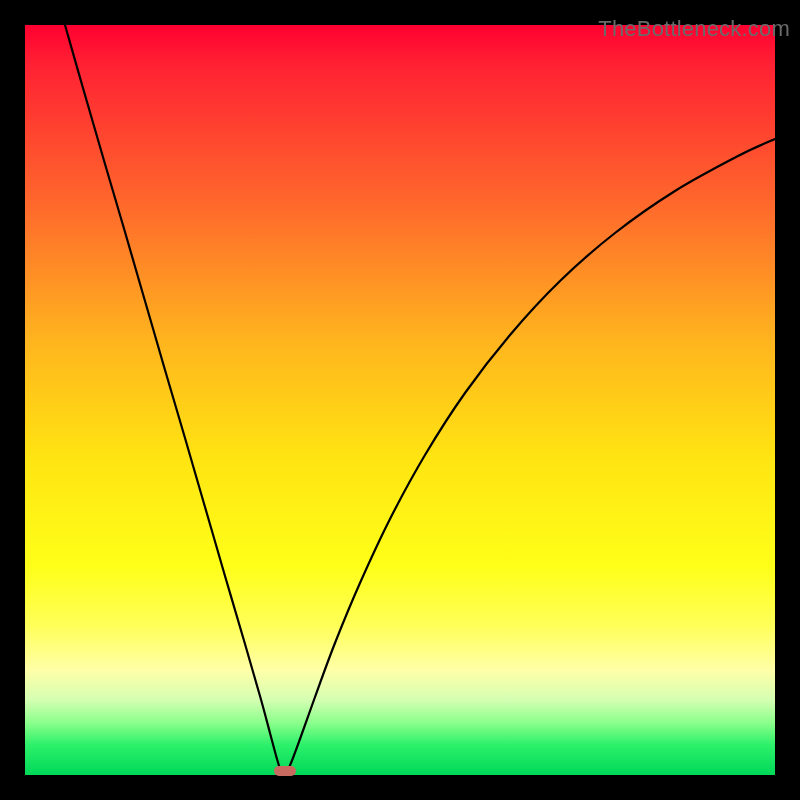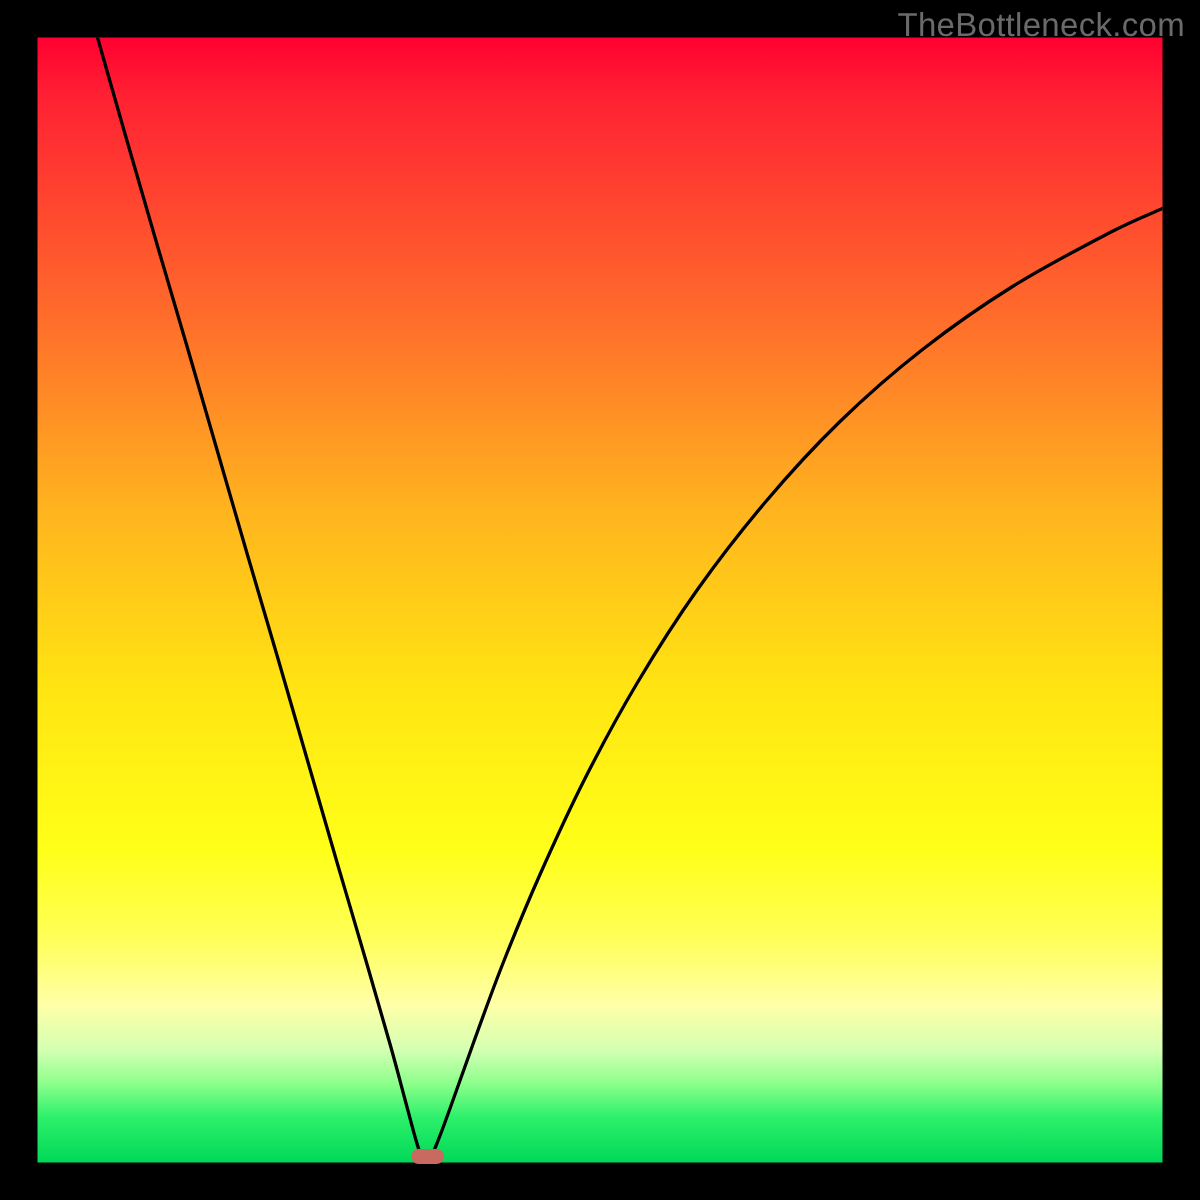--- a/index.html
+++ b/index.html
@@ -27,21 +27,21 @@
       #ffff58 80%,
       #ffffa8 86%,
       #d4ffb2 90%,
       #8cff8c 93%,
       #2cf06a 96%,
       #00d858 100%
     );
   }
   .watermark {
     position: absolute;
-    top: 4px;
+    top: 16px;
     right: 10px;
     color: #6a6a6a;
     font-size: 22px;
     font-weight: 400;
     letter-spacing: 0.2px;
     z-index: 5;
   }
   svg.curve {
     position: absolute;
     left: 0;

